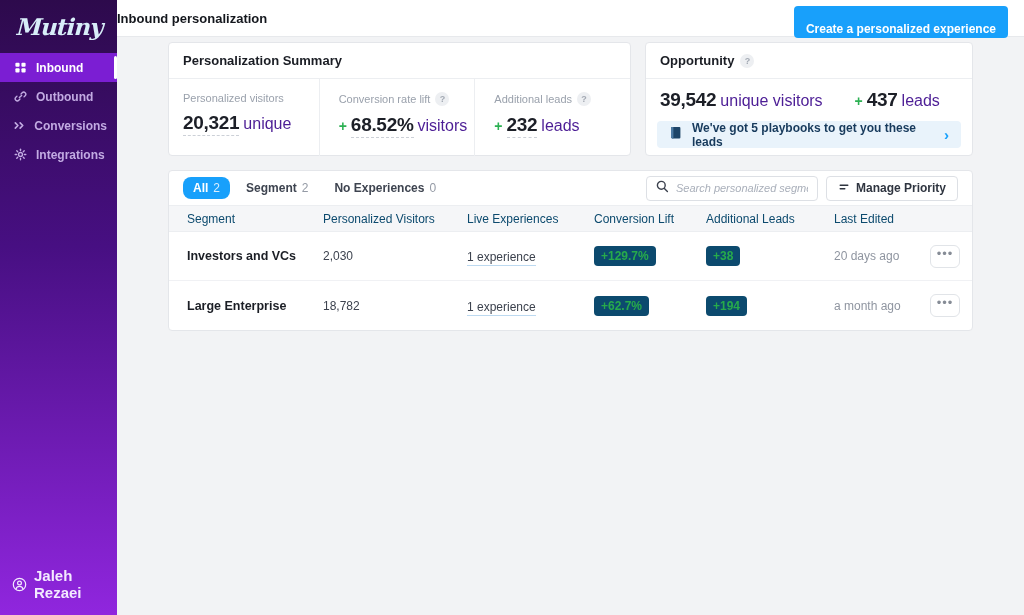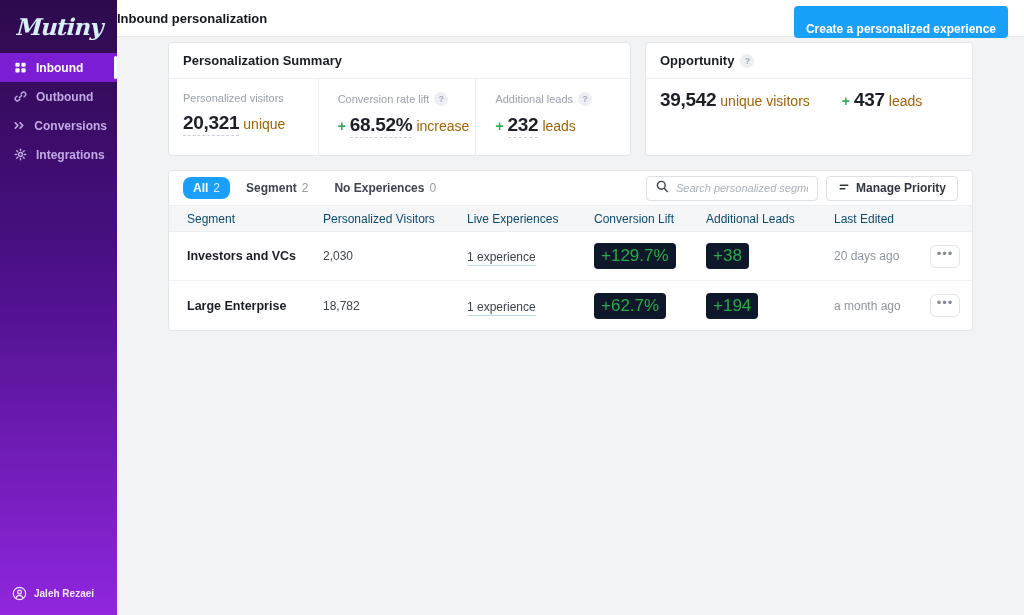--- a/index.html
+++ b/index.html
@@ -12,21 +12,21 @@
     display:flex;flex-direction:column;z-index:5}
   .logo{padding:13px 0 13px 17px;font-family:"DejaVu Serif",serif;font-style:italic;
     font-weight:bold;font-size:23px;color:#d8eef9;letter-spacing:-1px;transform:skewX(-4deg)}
   .nav-item{position:relative;display:flex;align-items:center;gap:8px;height:29px;
     padding:0 10px 0 13px;color:#c2abe2;font-size:12px;font-weight:600;cursor:pointer}
   .nav-item .nicon{width:15px;height:15px;display:flex;align-items:center;justify-content:center;color:inherit}
   .nav-item.active{background:#7b1ed3;color:#fff}
   .nav-item.active::after{content:"";position:absolute;right:0;top:3px;bottom:3px;width:3px;
     background:#fff;border-radius:2px}
   .user{margin-top:auto;display:flex;align-items:center;gap:7px;padding:14px 12px;
-    color:#f3eaff;font-size:10px;font-weight:600;cursor:pointer}
+    color:#f3eaff;font-size:15px;font-weight:600;cursor:pointer}
   .user .uicon{display:flex;align-items:center}
 
   
   .topbar{position:absolute;left:117px;right:0;top:0;height:37px;background:#fff;
     border-bottom:1px solid #e7e9ec;display:flex;align-items:center;justify-content:flex-start}
   .page-title{font-size:13px;font-weight:700;color:#14171d}
   .create-btn{position:absolute;right:16px;top:6px;height:24px;padding:16px 12px;background:#18a0fb;
     color:#fff;border:none;border-radius:4px;font-size:12px;font-weight:600;font-family:inherit;cursor:pointer}
 
   
@@ -41,21 +41,21 @@
   .stats{display:flex;height:77px}
   .stat{flex:1;padding:13px 6px 0 14px}
   .stat + .stat{border-left:1px solid #eceef1;padding-left:19px}
   .stat-label{display:flex;align-items:center;gap:5px;font-size:11px;color:#9aa1ac;margin-bottom:8px;white-space:nowrap}
   .help{display:inline-flex;align-items:center;justify-content:center;flex:none;width:14px;height:14px;
     border-radius:50%;background:#edeff2;color:#a3a9b3;font-size:9px;font-weight:700;cursor:pointer}
   .stat-value-row{display:flex;align-items:baseline;white-space:nowrap}
   .stat-value{font-size:19px;font-weight:700;color:#1c1f27;letter-spacing:-.3px}
   .dashed{border-bottom:1px dashed #ccd0d7;padding-bottom:1px}
   .plus{color:#2cb153;font-weight:700;font-size:14px;margin-right:4px}
-  .suffix{font-size:14px;color:#a16207;margin-left:4px}
+  .suffix{font-size:16px;color:#4c1d95;margin-left:4px}
 
   .opp-body{padding:10px 11px 0}
   .opp-stats{display:flex;gap:32px;align-items:baseline;padding:0 3px}
   .banner{margin-top:10px;display:flex;align-items:center;gap:10px;background:#e9f3fb;
     border-radius:4px;height:27px;padding:0 12px;cursor:pointer}
   .banner-text{flex:1;font-size:12px;font-weight:600;color:#173a5c}
   .chev{color:#18a0fb;font-size:15px;font-weight:700;line-height:1}
 
   
   .table-card{margin-top:14px}
@@ -78,22 +78,22 @@
 
   .thead,.trow{display:grid;grid-template-columns:136px 144px 127px 112px 128px 1fr 44px;
     align-items:center;padding:0 12px 0 18px}
   .thead{height:27px;background:#f5f6f8;border-top:1px solid #eceef1;border-bottom:1px solid #eceef1;
     font-size:12px;color:#0c4a6e}
   .trow{height:49px;border-bottom:1px solid #f0f1f4}
   .trow:last-child{border-bottom:none}
   .cell-segment{font-size:12.5px;font-weight:700;color:#1b1e25}
   .cell-visitors{font-size:12px;color:#3c424e}
   .exp-link{font-size:12px;color:#3c424e;border-bottom:1px solid #bcd9f0;padding-bottom:1px;cursor:pointer}
-  .badge{display:inline-block;padding:3px 7px;border-radius:4px;background:#0f172a;color:#27ab4b;
-    font-size:17px;font-weight:400}
+  .badge{display:inline-block;padding:3px 7px;border-radius:4px;background:#0c4a6e;color:#27ab4b;
+    font-size:12px;font-weight:700}
   .cell-edited{font-size:12px;color:#8f95a0}
   .more-cell{display:flex;justify-content:flex-end}
   .more-btn{width:30px;height:23px;border:1px solid #e1e4e8;border-radius:6px;background:#fff;
     color:#868c96;cursor:pointer;display:flex;align-items:center;justify-content:center}
   .more-btn span{font-size:13px;letter-spacing:1px;line-height:0;margin-top:-5px}
 </style>
 </head>
 <body>
 
 <aside class="sidebar">
@@ -183,21 +183,21 @@
     </div>
   </div>
           <div class="stat">
     <div class="stat-label">
       <span>Conversion rate lift</span>
       <span class="help">?</span>
     </div>
     <div class="stat-value-row">
       <span class="plus">+</span>
       <span class="stat-value dashed">68.52%</span>
-      <span class="suffix">increase</span>
+      <span class="suffix">visitors</span>
     </div>
   </div>
           <div class="stat">
     <div class="stat-label">
       <span>Additional leads</span>
       <span class="help">?</span>
     </div>
     <div class="stat-value-row">
       <span class="plus">+</span>
       <span class="stat-value dashed">232</span>
@@ -218,20 +218,28 @@
 
     <span class="stat-value">39,542</span>
     <span class="suffix">unique visitors</span>
   </div>
             <div class="stat-value-row">
     <span class="plus">+</span>
     <span class="stat-value">437</span>
     <span class="suffix">leads</span>
   </div>
           </div>
+        <div class="banner">
+          <span id="book-icon"><svg width="13" height="14" viewBox="0 0 13 14">
+                <path fill="#1d4568" d="M2 2.2C2 1.5 2.6 1 3.3 1h7.2c.5 0 .9.4.9.9v9.6c0 .5-.4.9-.9.9H3.4C2.6 12.4 2 11.8 2 11V2.2z"></path>
+                <path fill="#4d7aa3" d="M3.3 1h1.1v11.4H3.4A1.4 1.4 0 012 11V2.2C2 1.5 2.6 1 3.3 1z"></path>
+              </svg></span>
+          <span class="banner-text">We've got 5 playbooks to get you these leads</span>
+          <span class="chev">›</span>
+        </div>
       </div>
     </section>
   </div>
 
   <section class="card table-card">
     <div class="toolbar">
       <div class="tabs" id="tabs">
           <div class="tab active">
     <span>All</span>
     <span class="count">2</span>

